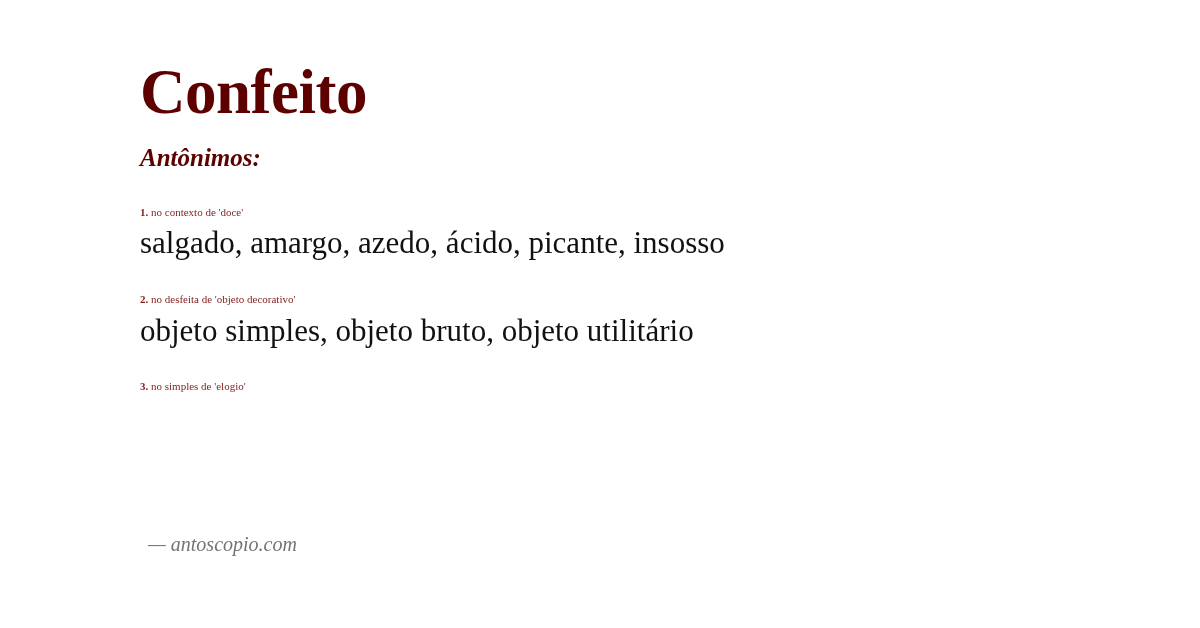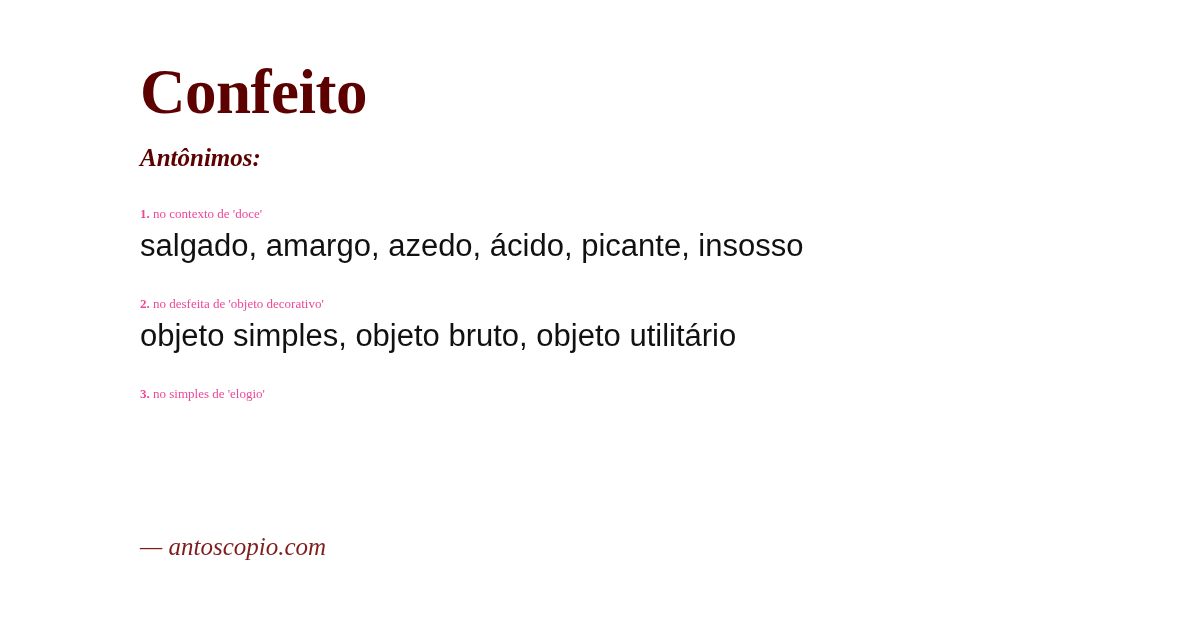--- a/index.html
+++ b/index.html
@@ -45,42 +45,42 @@
     position: absolute;
     left: 140px;
     top: 205px;
     width: 950px;
   }
   .sense {
     margin-bottom: 28px;
   }
   .sense-label {
     font-family: "Liberation Serif", serif;
-    font-size: 13px;
-    color: #ec4899;
+    font-size: 11px;
+    color: #7f1d1d;
     margin-bottom: 2px;
     line-height: 1.4;
   }
   .sense-label .num {
     font-weight: bold;
   }
   .sense-words {
-    font-family: Liberation Sans, sans-serif;
+    font-family: Liberation Serif, serif;
     font-size: 31px;
     color: #111111;
     line-height: 1.35;
   }
   .footer {
     position: absolute;
-    left: 140px;
+    left: 148px;
     top: 533px;
     font-family: "Liberation Serif", serif;
     font-style: italic;
-    font-size: 25px;
-    color: #7f1d1d;
+    font-size: 20px;
+    color: #737373;
   }
 </style>
 </head>
 <body>
 
 <div class="page">
 
   <div class="headword">Confeito</div>
 
   <div class="subtitle">Antônimos:</div>

